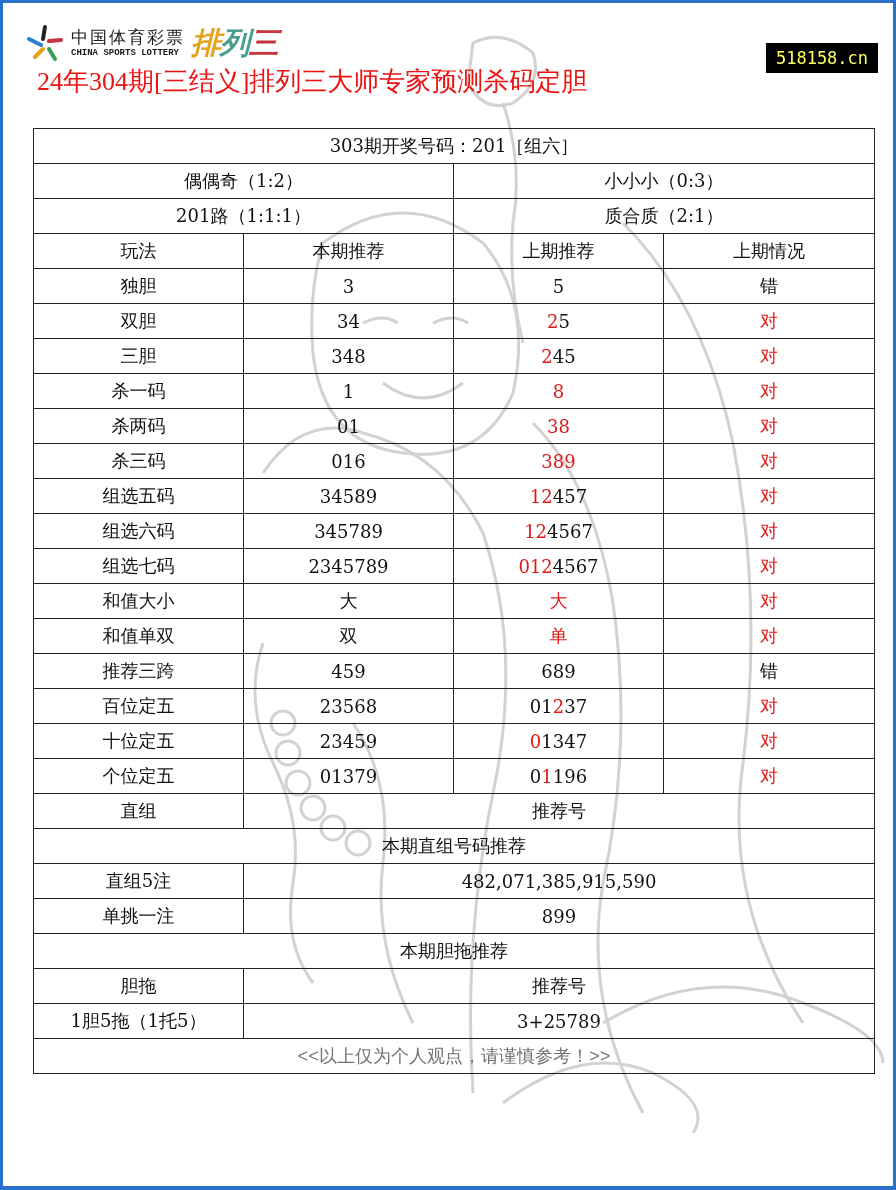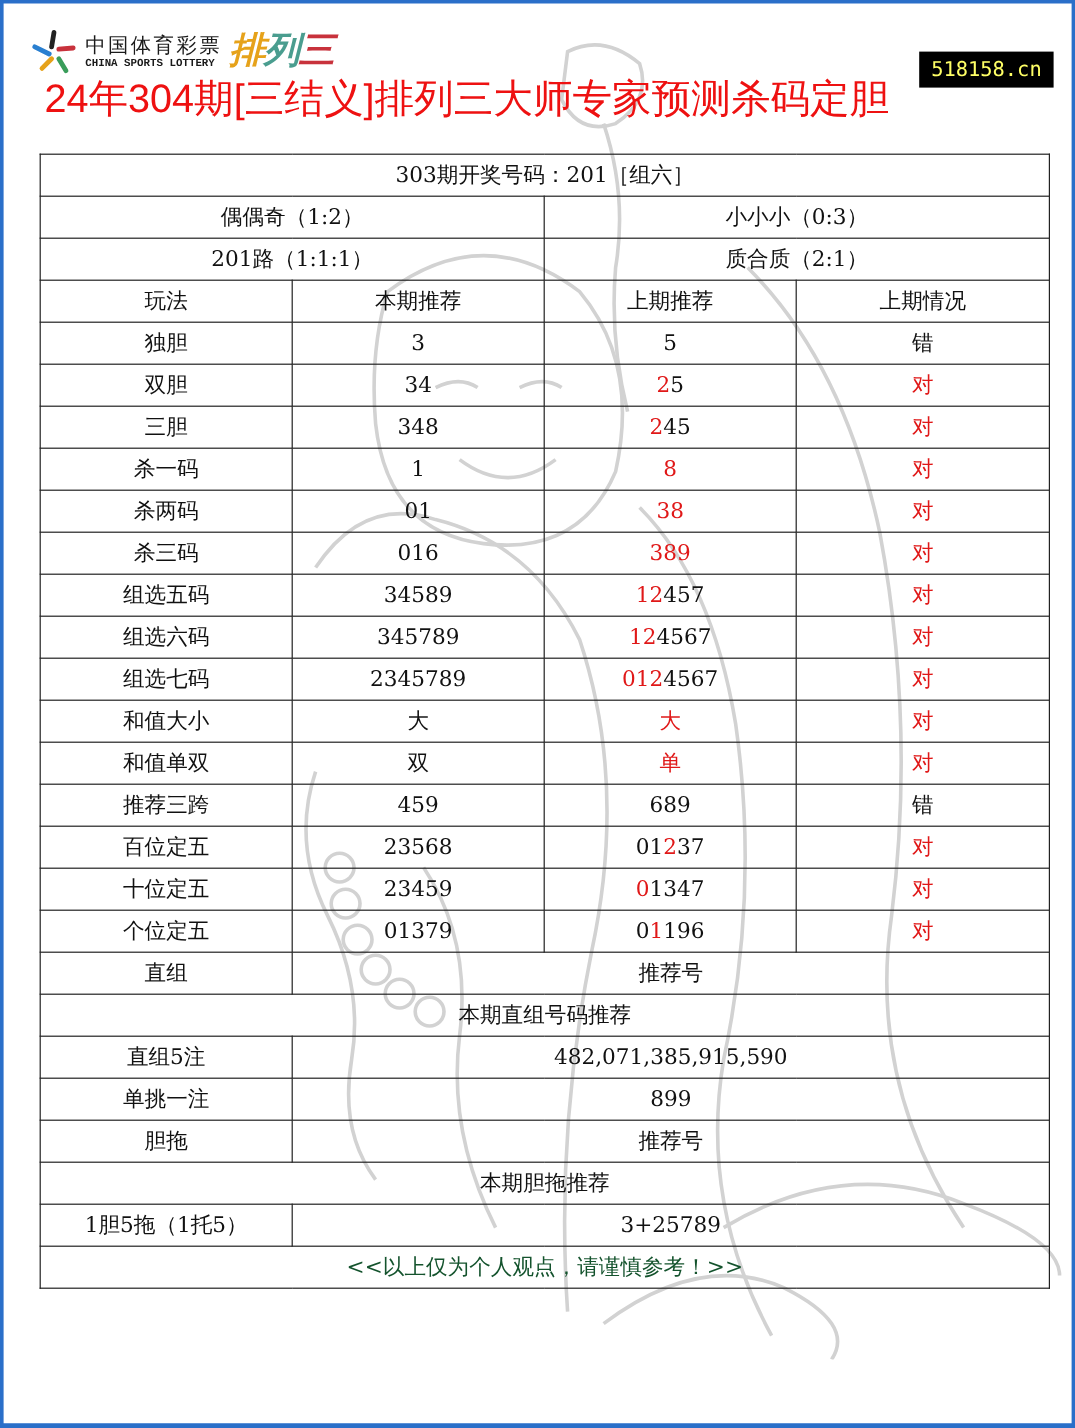--- a/index.html
+++ b/index.html
@@ -35,35 +35,35 @@
   .logo-game .g2 { color: #4a9d8f; }
   .logo-game .g3 { color: #c8323c; }
   .site-badge {
     position: absolute; left: 763px; top: 20px; width: 112px; height: 30px;
     background: #000000; color: #ffff66;
     font-family: "DejaVu Sans Mono", monospace; font-size: 17px;
     display: flex; align-items: center; justify-content: center; margin-top: 20px;
   }
   .page-title {
     position: absolute; left: 34px; top: 56px; width: 840px;
-    font-family: Liberation Sans, sans-serif; font-size: 33px; color: #ee1111;
+    font-family: Liberation Serif, serif; font-size: 26px; color: #ee1111;
     line-height: 46px; white-space: nowrap; letter-spacing: 0px;
   }
   table.main {
     position: absolute; left: 30px; top: 125px; width: 841px;
     border-collapse: collapse; table-layout: fixed;
     font-size: 18px; color: #111111;
   }
   table.main td {
     border: 1.5px solid #222222; height: 34px; padding: 0;
     text-align: center; vertical-align: middle; white-space: nowrap;
     background: transparent;
   }
   .red { color: #e01818; }
-  .blue { color: #14532d; }
+  .blue { color: #737373; font-family: Liberation Mono, monospace; }
 </style>
 </head>
 <body>
 
 <div class="frame">
 
   <svg class="watermark" viewBox="0 0 690 1110">
     <g fill="none" stroke="#d2d2d2" stroke-width="3">
       <path d="M270 20 q30 -15 60 10 q10 30 -20 50 q-30 10 -45 -20 z"></path>
       <path d="M300 80 q20 60 10 120 q-5 60 10 120"></path>
@@ -234,25 +234,25 @@
       </tr>
       <tr>
         <td>直组5注</td>
         <td colspan="3">482,071,385,915,590</td>
       </tr>
       <tr>
         <td>单挑一注</td>
         <td colspan="3">899</td>
       </tr>
       <tr>
+        <td colspan="4">本期胆拖推荐</td>
+      </tr>
+      <tr>
         <td>胆拖</td>
         <td colspan="3">推荐号</td>
-      </tr>
-      <tr>
-        <td colspan="4">本期胆拖推荐</td>
       </tr>
       <tr>
         <td>1胆5拖（1托5）</td>
         <td colspan="3">3+25789</td>
       </tr>
       <tr>
         <td colspan="4" class="blue">&lt;&lt;以上仅为个人观点，请谨慎参考！&gt;&gt;</td>
       </tr>
     </tbody>
   </table>

